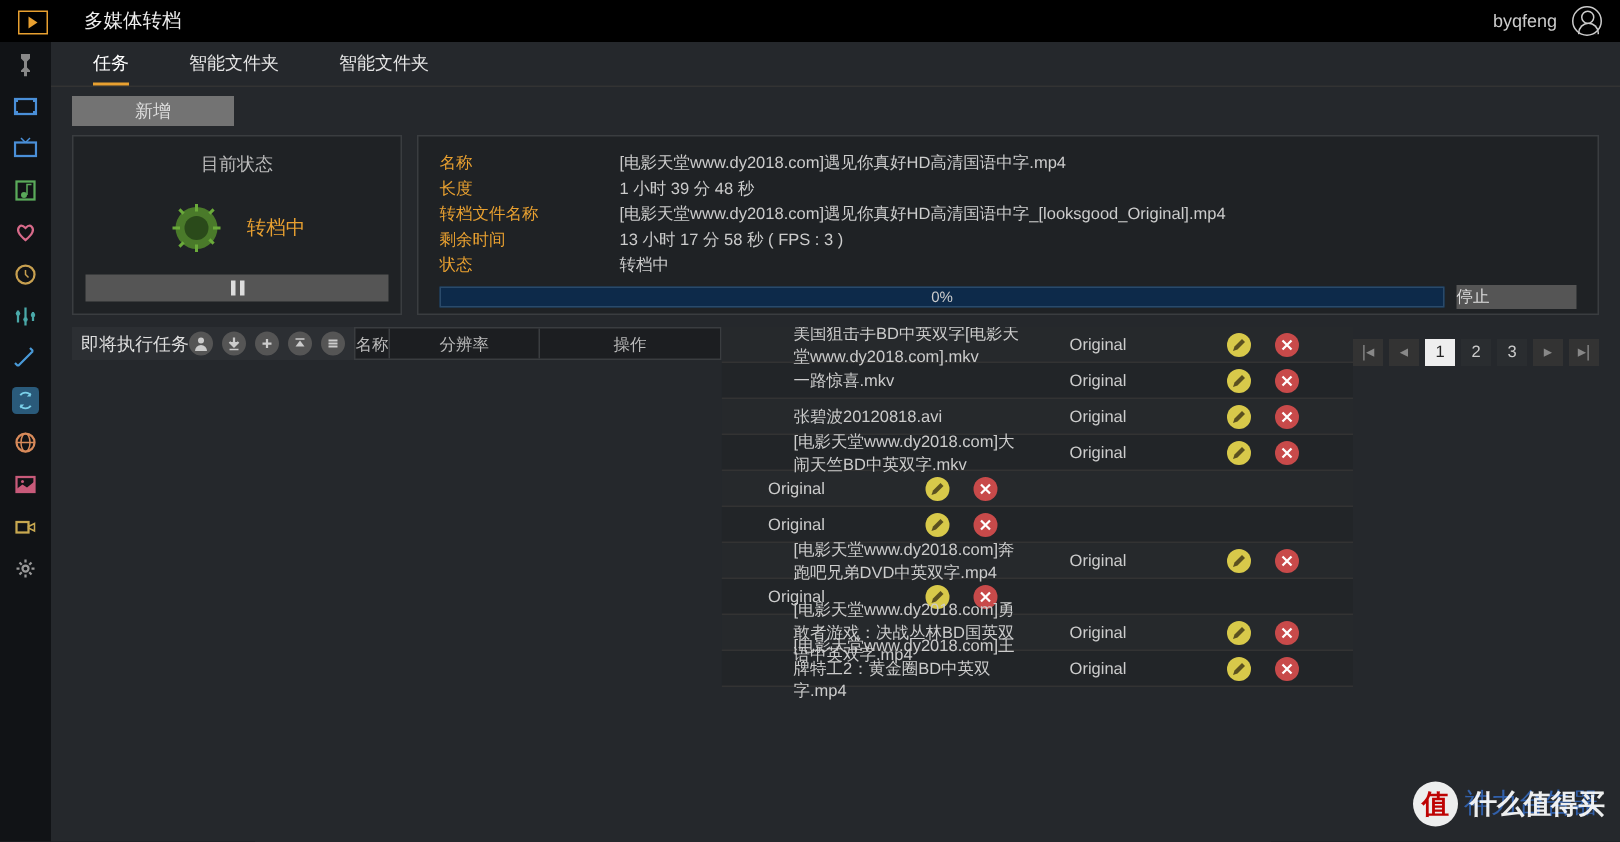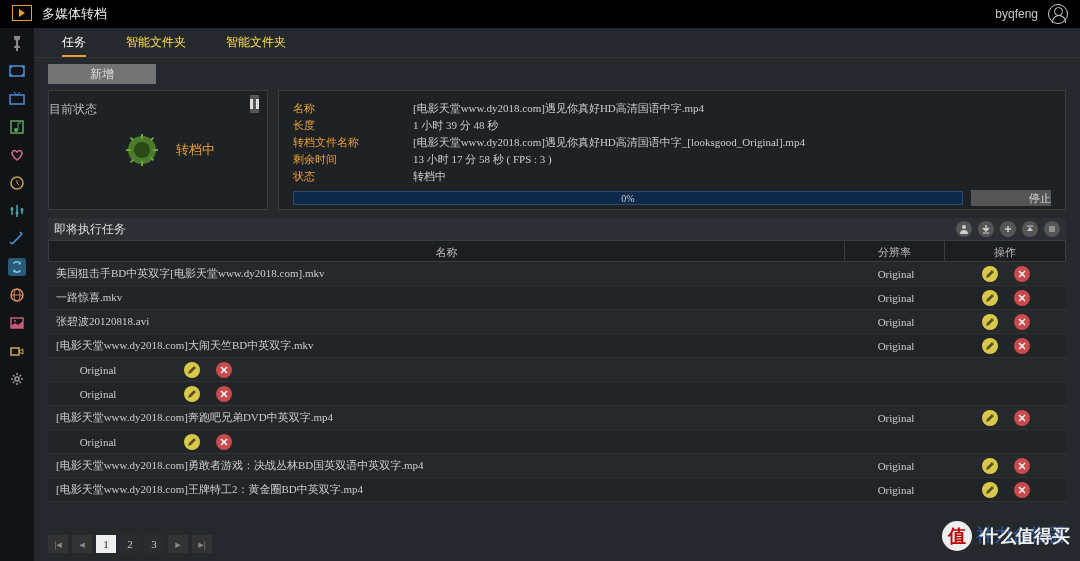--- a/index.html
+++ b/index.html
@@ -14,82 +14,82 @@
       position: relative;
     }
     .topbar {
       height: 28px;
       background: #000;
       display: flex;
       align-items: center;
       padding: 0 12px;
       justify-content: space-between;
     }
-    .topbar-left { display: flex; align-items: flex-start; gap: 10px; }
+    .topbar-left { display: flex; align-items: flex-end; gap: 24px; }
     .logo-box {
       width: 20px; height: 16px;
       border: 1px solid #e8a030;
       display: flex; align-items: center; justify-content: center;
     }
     .logo-play { width: 0; height: 0; border-left: 6px solid #e8a030; border-top: 4px solid transparent; border-bottom: 4px solid transparent; }
     .app-title { color: #eee; font-size: 13px; }
     .topbar-right { display: flex; align-items: center; gap: 10px; color: #ccc; }
     .avatar-circle { width: 20px; height: 20px; border: 1.5px solid #ccc; border-radius: 50%; position: relative; }
     .avatar-circle::before { content:""; position:absolute; width:7px; height:7px; border:1.5px solid #ccc; border-radius:50%; top:2px; left:5px; }
     .avatar-circle::after { content:""; position:absolute; width:12px; height:7px; border:1.5px solid #ccc; border-bottom:none; border-radius:7px 7px 0 0; top:10px; left:2.5px; }
-    .main-area { display: flex; height: 533px; font-family: Liberation Serif, serif; }
+    .main-area { display: flex; height: 533px; }
     .left-sidebar {
       width: 34px; background: #111316;
       display: flex; flex-direction: column; align-items: center;
       padding-top: 6px; gap: 10px;
     }
     .side-icon { width: 18px; height: 18px; display:flex; align-items:center; justify-content:center; cursor:pointer; }
     .side-icon svg { width: 16px; height: 16px; }
     .content { flex: 1; background: #25282c; display: flex; flex-direction: column; overflow: hidden; }
     .tabs-row { display: flex; gap: 40px; padding: 6px 28px 0; height: 30px; border-bottom: 1px solid #333; }
-    .tab { font-size: 12px; color: #fde047; padding-bottom: 6px; cursor:pointer; }
+    .tab { font-size: 12px; color: #e5e5e5; padding-bottom: 6px; cursor:pointer; }
     .tab.active { color: #fff; border-bottom: 2px solid #e8a030; }
     .new-btn-row { padding: 6px 14px; }
     .new-btn { width: 108px; height: 20px; background: #737373; color:#ddd; text-align:center; line-height:20px; font-size:12px; cursor:pointer; }
     .panels { display: flex; gap: 10px; padding: 0 14px 8px; }
     .panel {
       background: #1f2225; border: 1px solid #3a3d40;
       height: 120px;
     }
-    .panel-status { width: 220px; display:flex; }
+    .panel-status { width: 220px; display:flex; flex-direction:column; }
     .panel-status-title { text-align:center; color:#bbb; font-size:12px; padding: 10px 0 6px; }
     .status-body { flex:1; display:flex; align-items:center; justify-content:center; gap:16px; }
     .gear { width: 36px; height:36px; }
     .status-text { color:#e8a030; font-size:13px; }
     .pause-bar { height: 18px; margin: 4px 8px 8px; background:#555; display:flex; align-items:center; justify-content:center; cursor:pointer; }
     .pause-icon { display:flex; gap:3px; }
     .pause-icon span { width:3px; height:10px; background:#ddd; }
     .panel-detail { flex:1; padding: 10px 14px 8px; display:flex; flex-direction:column; }
     .detail-rows { flex:1; }
     .detail-row { display:flex; height: 17px; font-size:11px; }
     .detail-label { width: 120px; color:#e8a030; }
     .detail-value { color:#ccc; }
     .progress-row { display:flex; align-items:center; gap:8px; margin-top:4px; }
     .progress-bar { flex:1; height:14px; background:#0d2a4a; border:1px solid #2a4a6a; position:relative; color:#ccc; font-size:10px; text-align:center; line-height:13px; }
-    .stop-btn { width:80px; height:16px; background:#555; color:#ddd; text-align:right; line-height:16px; font-size:11px; cursor:pointer; }
-    .queue-section { padding: 0 14px; flex:1; display:flex; flex-direction:column; overflow:hidden; }
+    .stop-btn { width:80px; height:16px; background:#555; color:#ddd; text-align:left; line-height:16px; font-size:11px; cursor:pointer; }
+    .queue-section { padding: 0 14px; flex:1; display:flex; flex-direction:row; overflow:hidden; }
     .queue-header { display:flex; justify-content:space-between; align-items:center; background:#2c2f33; height:22px; padding:0 6px; }
     .queue-title { color:#ddd; font-size:12px; }
     .queue-actions { display:flex; gap:6px; }
     .circ-btn { width:16px; height:16px; background:#555; border-radius:50%; display:flex; align-items:center; justify-content:center; cursor:pointer; }
     .circ-btn svg { width:10px; height:10px; }
     .table-head { display:flex; background:#1c1e21; border:1px solid #3a3d40; height:22px; align-items:stretch; font-size:11px; }
     .col-name { flex:1; border-right:1px solid #3a3d40; text-align:center; line-height:22px; color:#bbb; }
     .col-res { width:100px; border-right:1px solid #3a3d40; text-align:center; line-height:22px; color:#bbb; }
     .col-op { width:120px; text-align:center; line-height:22px; color:#bbb; }
     .table-body { flex:1; overflow:hidden; }
     .trow { display:flex; height:24px; border-bottom:1px solid #333; align-items:center; font-size:11px; }
     .trow:nth-child(odd) { background:#26292c; }
     .trow:nth-child(even) { background:#222528; }
-    .tcell-name { flex:1; padding-left:8px; color:#ccc; }
+    .tcell-name { flex:1; padding-left:8px; color:#ccc;margin-left:40px; }
     .tcell-res { width:100px; text-align:center; color:#ccc; }
     .tcell-op { width:120px; display:flex; justify-content:center; gap:16px; }
     .op-edit { width:16px; height:16px; background:#d8c94a; border-radius:50%; display:flex; align-items:center; justify-content:center; cursor:pointer; }
     .op-del { width:16px; height:16px; background:#c84a4a; border-radius:50%; display:flex; align-items:center; justify-content:center; cursor:pointer; }
     .paginator { display:flex; gap:4px; padding:8px 0; }
     .pbtn { width:20px; height:18px; background:#333; color:#888; text-align:center; line-height:18px; font-size:11px; cursor:pointer; }
     .pbtn.num { background:#2a2d30; color:#ccc; }
     .pbtn.active { background:#eee; color:#222; }
     .watermark { position:absolute; right:10px; bottom:10px; display:flex; align-items:center; gap:8px; color:#fff; font-size:18px; font-weight:bold; opacity:0.92; }
     .wm-circle { width:30px; height:30px; background:#fff; border-radius:50%; color:#c00; display:flex; align-items:center; justify-content:center; font-size:18px; }

